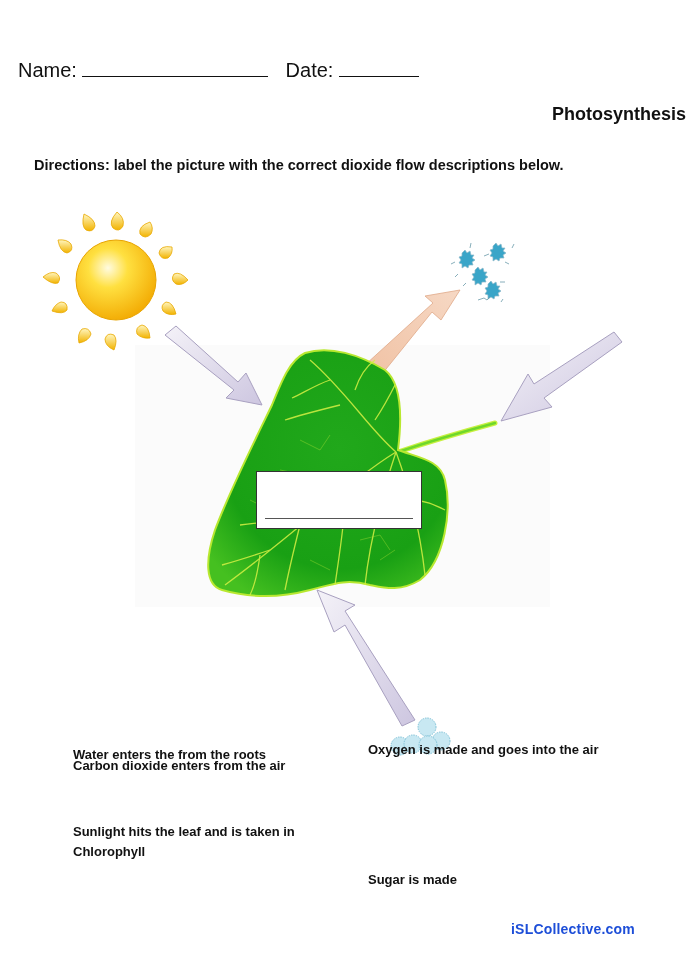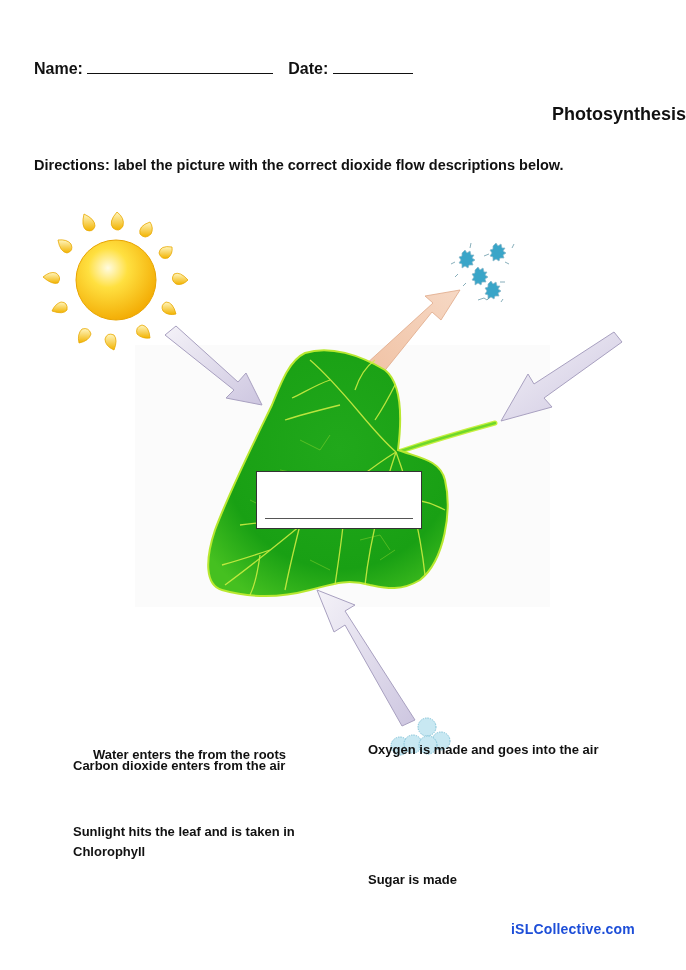--- a/index.html
+++ b/index.html
@@ -1,19 +1,19 @@
 <!DOCTYPE html>
 <html><head>
 <meta charset="utf-8">
 <style>
   html, body { margin: 0; padding: 0; background: #ffffff; }
   body { width: 686px; height: 970px; position: relative; overflow: hidden;
          font-family: "Liberation Sans", "DejaVu Sans", sans-serif; color: #111; }
   .abs { position: absolute; }
-  .name-line { left: 34px; top: 59px; font-size: 16px; white-space: nowrap; font-weight: bold; }
+  .name-line { left: 18px; top: 59px; font-size: 20px; white-space: nowrap; }
   .blank { display: inline-block; border-bottom: 1.4px solid #111; height: 14px; vertical-align: baseline; }
   .title { left: 0; width: 686px; top: 104px; text-align: right; font-size: 18px; font-weight: bold; }
   .directions { left: 34px; top: 157px; font-size: 14.5px; font-weight: bold; white-space: nowrap; }
   .illus { left: 0; top: 195px; }
   .desc { font-size: 13px; font-weight: bold; line-height: 20px; }
   .watermark { right: 51px; top: 921px; font-size: 14px; font-weight: bold; color: #1d4ed8; letter-spacing: 0.2px; }
   .answer-box { left: 256px; top: 471px; width: 166px; height: 58px; background: #fff; border: 1.5px solid #333; box-sizing: border-box; }
   .answer-line { position: absolute; left: 8px; right: 8px; bottom: 9px; border-bottom: 1.2px solid #555; }
 </style>
 </head>
@@ -145,19 +145,19 @@
     <circle cx="400" cy="746" r="9"></circle>
     <circle cx="413" cy="744" r="9"></circle>
     <circle cx="428" cy="745" r="9"></circle>
   </g>
 </svg>
 
 <div class="abs answer-box">
   <div class="answer-line"></div>
 </div>
 
-<div class="abs desc" style="left:73px; top:745px;margin-left:20px;">Water enters the from the roots</div>
+<div class="abs desc" style="left:73px; top:745px;">Water enters the from the roots</div>
 <div class="abs desc" style="left:73px; top:756px;">Carbon dioxide enters from the air</div>
 <div class="abs desc" style="left:368px; top:740px;">Oxygen is made and goes into the air</div>
 <div class="abs desc" style="left:73px; top:822px; width:250px;">Sunlight hits the leaf and is taken in Chlorophyll</div>
 <div class="abs desc" style="left:368px; top:870px;">Sugar is made</div>
 
 <div class="abs watermark">iSLCollective.com</div>
 
 </body></html>

